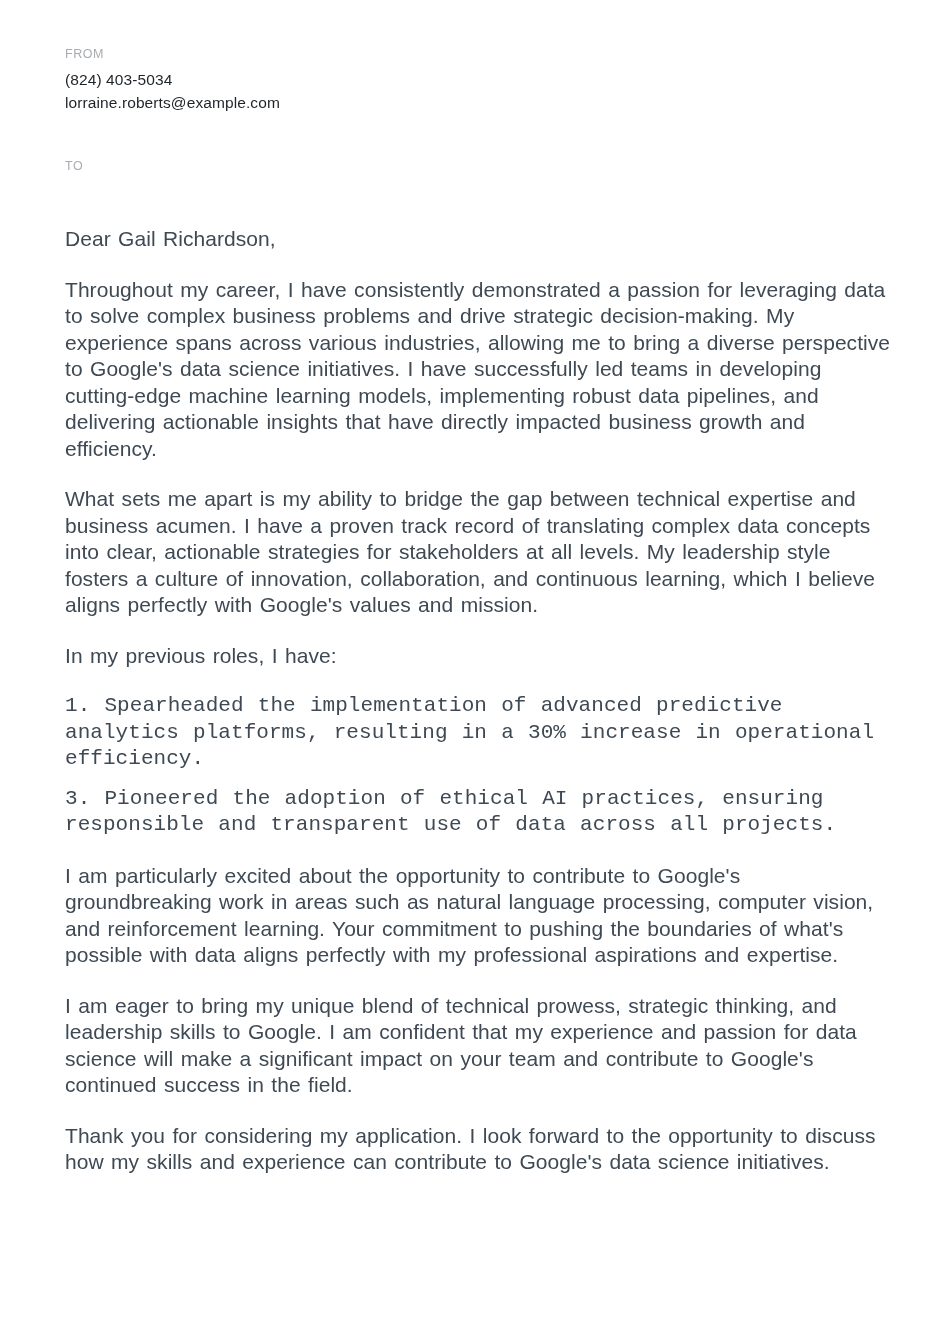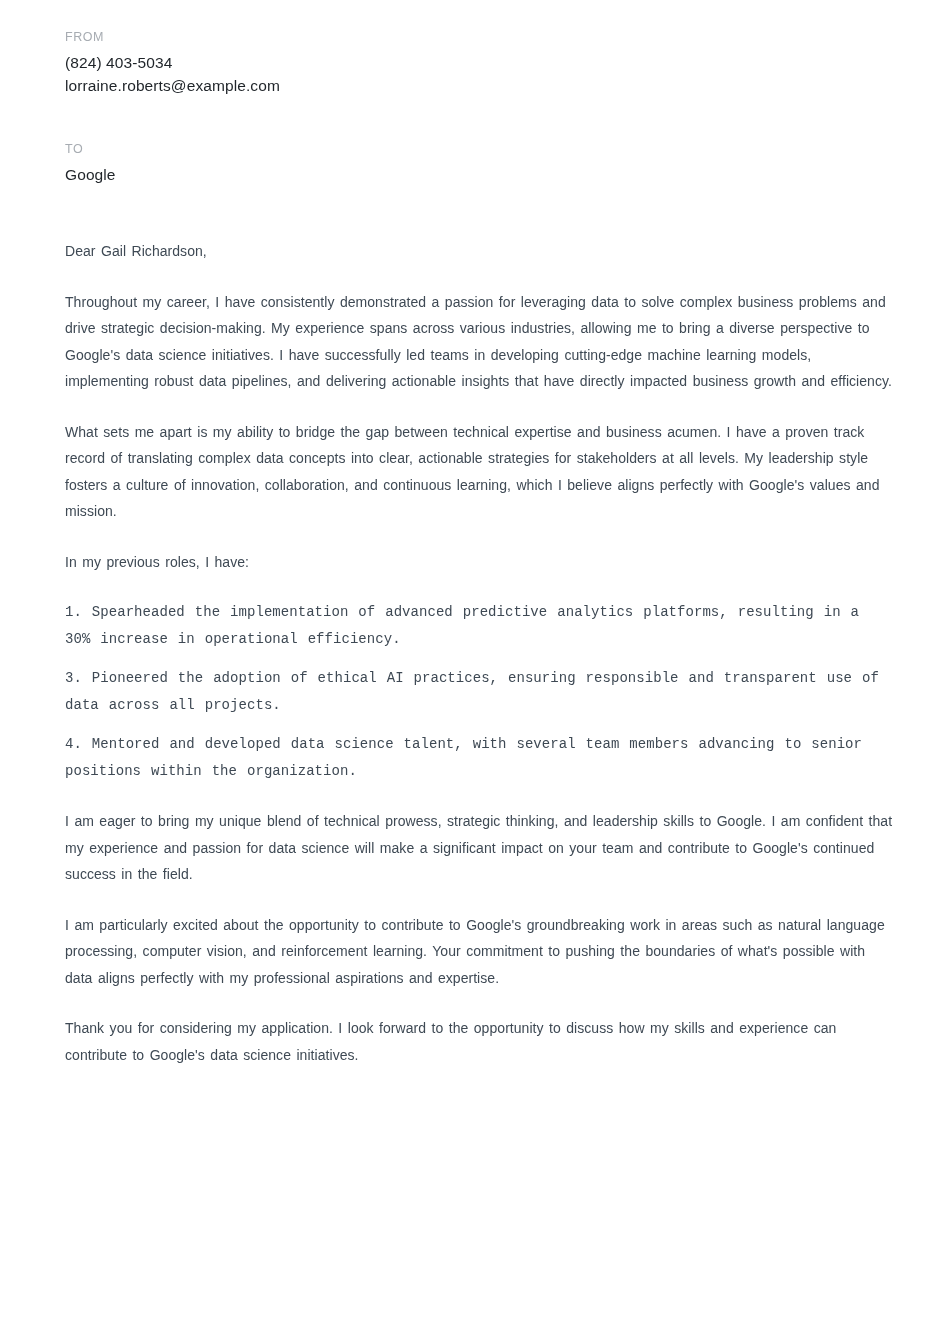--- a/index.html
+++ b/index.html
@@ -10,21 +10,21 @@
   body {
     width: 940px;
     height: 1329px;
     overflow: hidden;
     background: #ffffff;
     font-family: "Liberation Sans", sans-serif;
   }
   .page {
     width: 940px;
     height: 1329px;
-    padding: 29px 47px 0 65px;
+    padding: 46px 47px 0 65px;
     overflow: hidden;
     background: #ffffff;
   }
   .contact-block {
     margin: 0 0 44px 0;
   }
   .contact-block.recipient {
     margin-bottom: 52px;
   }
   .contact-label {
@@ -35,21 +35,21 @@
     margin-bottom: 6px;
   }
   .contact-line {
     font-size: 15.5px;
     line-height: 23px;
     color: #1f2429;
     letter-spacing: 0.1px;
   }
   .letter-body p {
     margin: 0 0 24px 0;
-    font-size: 14px;
+    font-size: 21px;
     line-height: 26.5px;
     color: #3e4954;
     letter-spacing: 0.05px;
     word-spacing: 1.5px;
     max-width: 828px;
   }
   .achievements {
     margin: 0 0 24px 0;
     font-family: Liberation Mono, monospace;
   }
@@ -66,34 +66,32 @@
 <div class="page">
 
   <div class="contact-block sender">
     <div class="contact-label">FROM</div>
     <div class="contact-line">(824) 403-5034</div>
     <div class="contact-line">lorraine.roberts@example.com</div>
   </div>
 
   <div class="contact-block recipient">
     <div class="contact-label">TO</div>
-    <div class="contact-line">Google</div>
   </div>
 
   <div class="letter-body">
     <p>Dear Gail Richardson,</p>
 
     <p>Throughout my career, I have consistently demonstrated a passion for leveraging data to solve complex business problems and drive strategic decision-making. My experience spans across various industries, allowing me to bring a diverse perspective to Google's data science initiatives. I have successfully led teams in developing cutting-edge machine learning models, implementing robust data pipelines, and delivering actionable insights that have directly impacted business growth and efficiency.</p>
     <p>What sets me apart is my ability to bridge the gap between technical expertise and business acumen. I have a proven track record of translating complex data concepts into clear, actionable strategies for stakeholders at all levels. My leadership style fosters a culture of innovation, collaboration, and continuous learning, which I believe aligns perfectly with Google's values and mission.</p>
     <p>In my previous roles, I have:</p>
 
     <div class="achievements">
       <p>1. Spearheaded the implementation of advanced predictive analytics platforms, resulting in a 30% increase in operational efficiency.</p>
       <p>3. Pioneered the adoption of ethical AI practices, ensuring responsible and transparent use of data across all projects.</p>
-      <p>4. Mentored and developed data science talent, with several team members advancing to senior positions within the organization.</p>
     </div>
 
+    <p>I am particularly excited about the opportunity to contribute to Google's groundbreaking work in areas such as natural language processing, computer vision, and reinforcement learning. Your commitment to pushing the boundaries of what's possible with data aligns perfectly with my professional aspirations and expertise.</p>
     <p>I am eager to bring my unique blend of technical prowess, strategic thinking, and leadership skills to Google. I am confident that my experience and passion for data science will make a significant impact on your team and contribute to Google's continued success in the field.</p>
-    <p>I am particularly excited about the opportunity to contribute to Google's groundbreaking work in areas such as natural language processing, computer vision, and reinforcement learning. Your commitment to pushing the boundaries of what's possible with data aligns perfectly with my professional aspirations and expertise.</p>
     <p>Thank you for considering my application. I look forward to the opportunity to discuss how my skills and experience can contribute to Google's data science initiatives.</p>
   </div>
 
 </div>
 
 </body></html>

